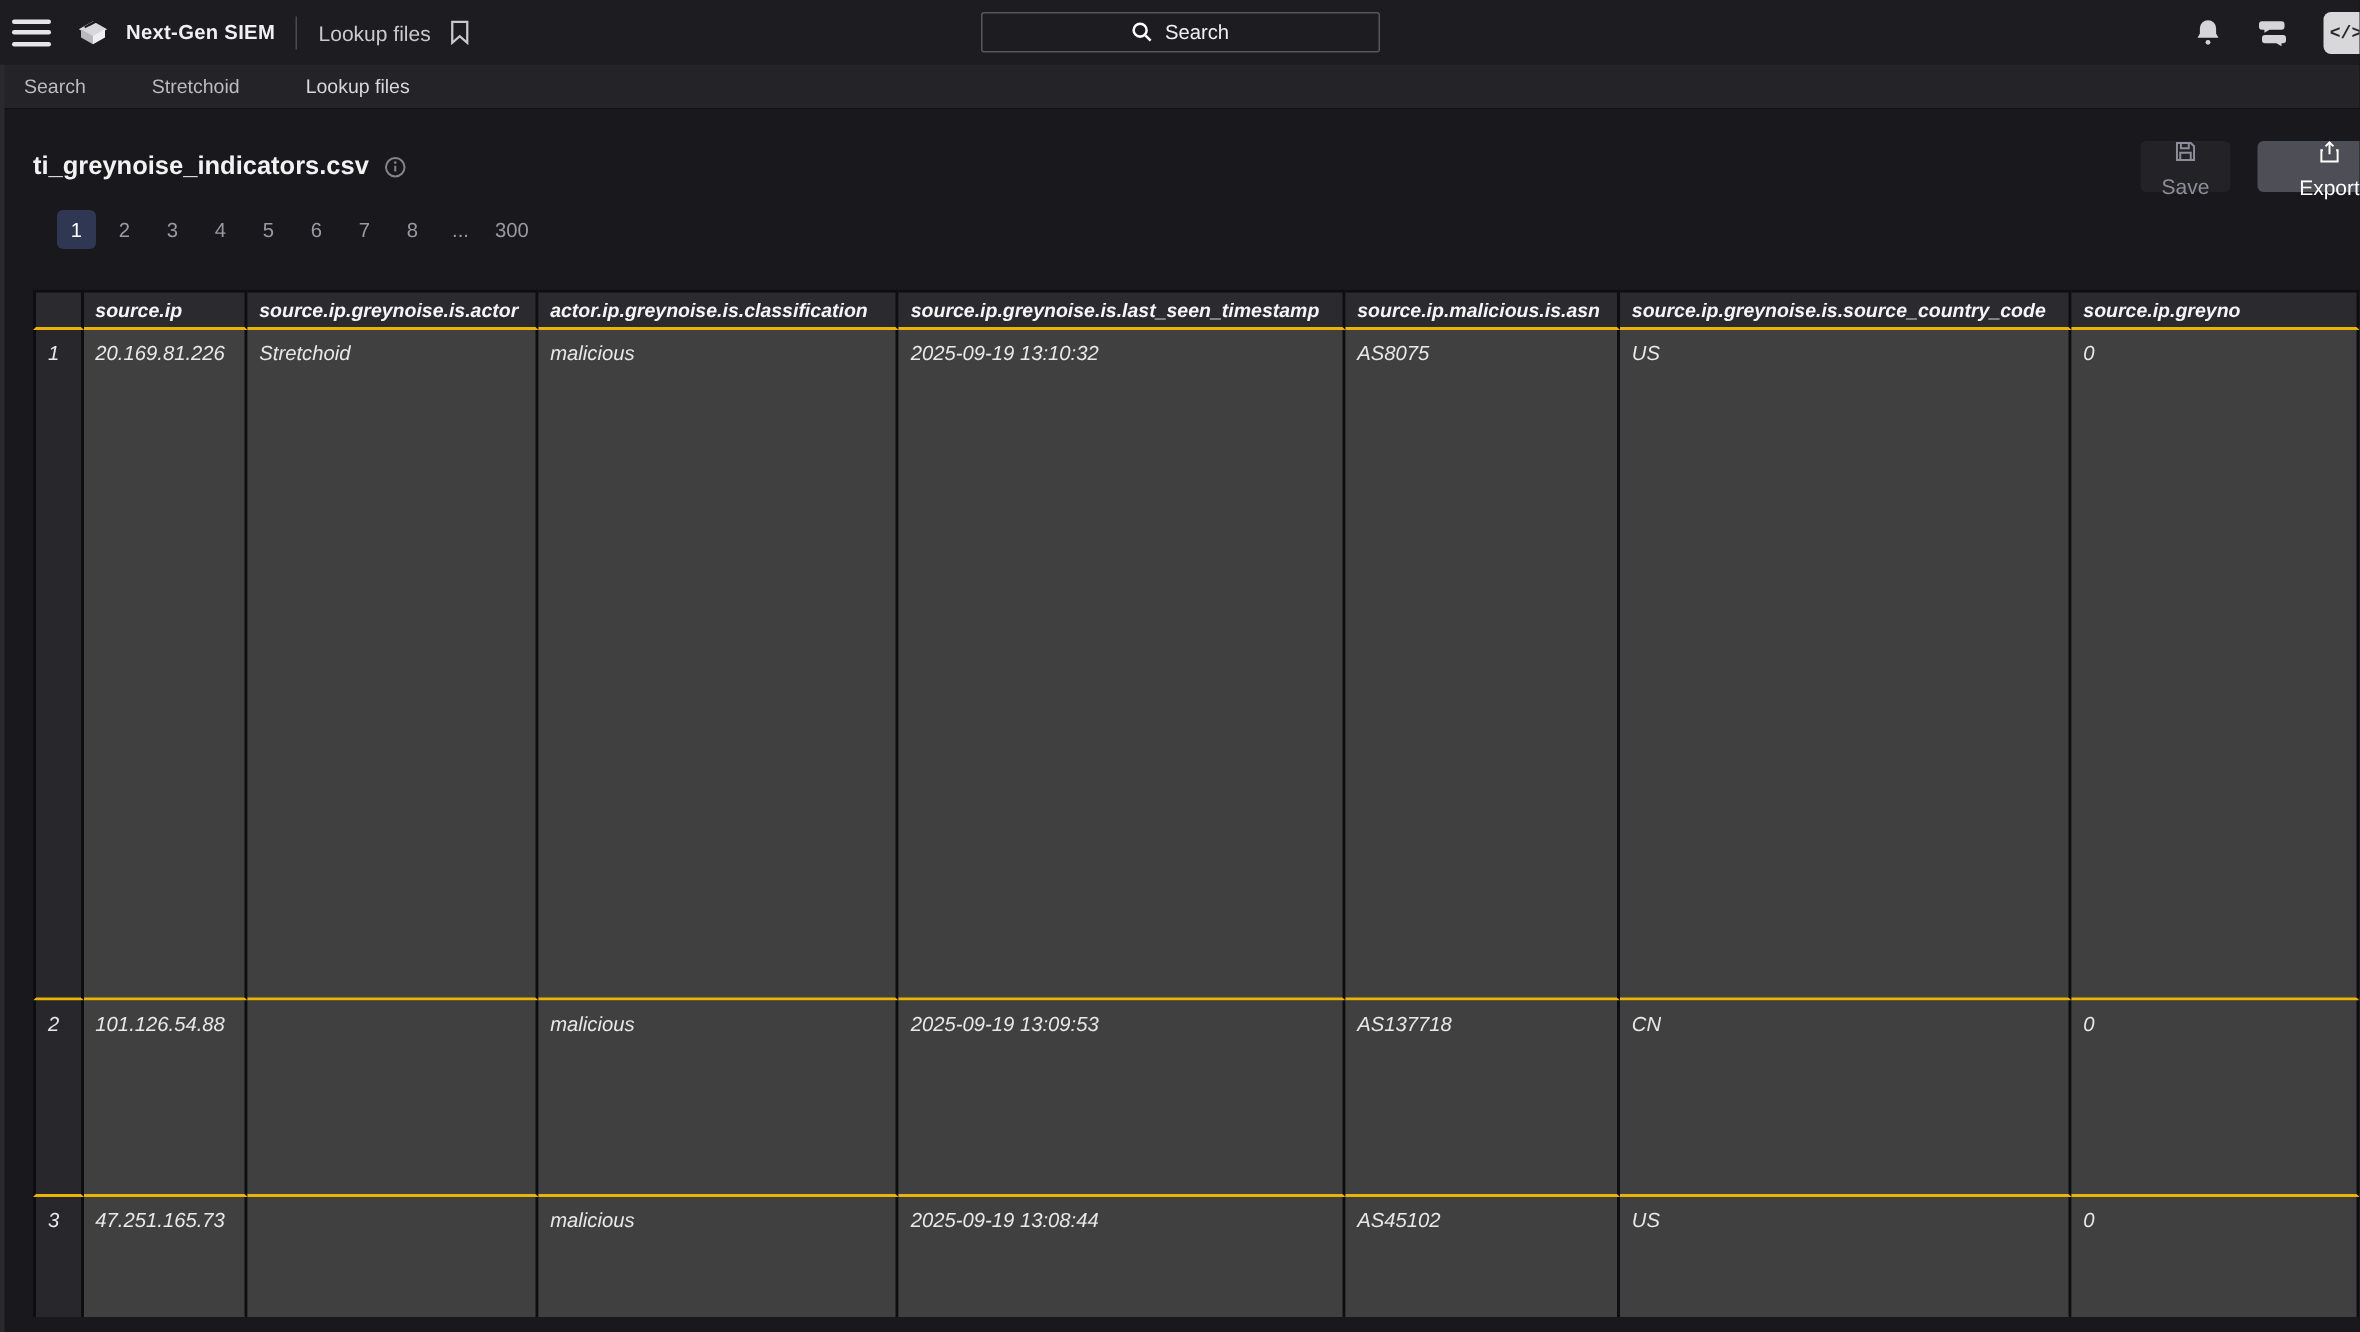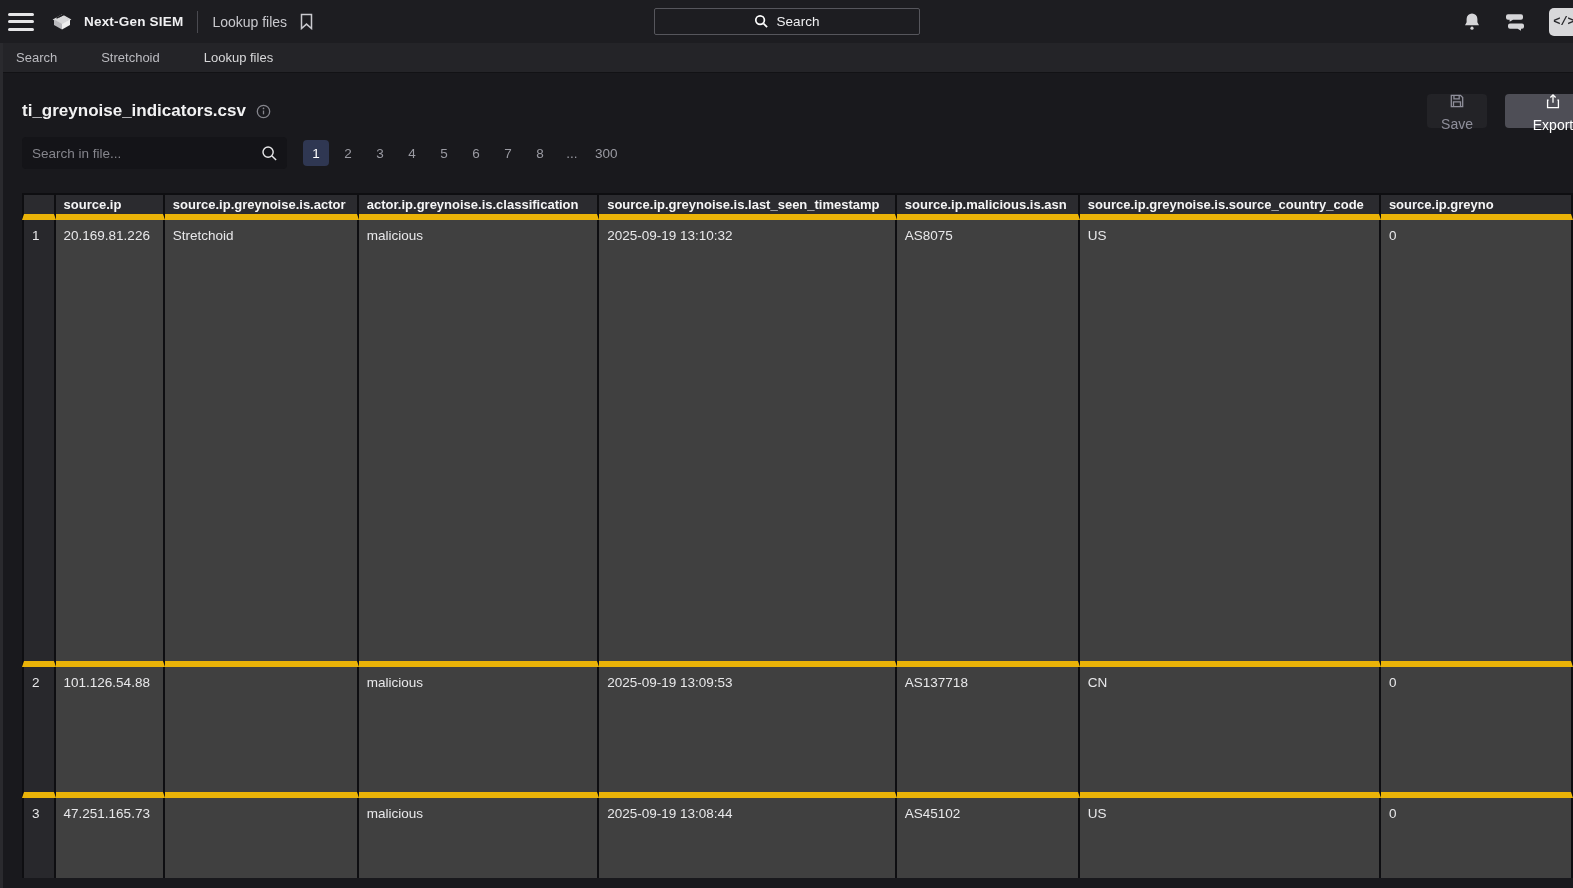--- a/index.html
+++ b/index.html
@@ -75,22 +75,22 @@
   .page-num {
     min-width:26px; height:26px; display:flex; align-items:center; justify-content:center;
     font-size:13.5px; color:#9a9aa2; border-radius:4px; cursor:pointer; padding:0 4px;
   }
   .page-num.active { background:#2f3752; color:#ffffff; }
 
   
   .table-wrap { margin:24px 0 0 22px; height:685px; overflow:hidden; width:1551px; }
   table { border-collapse:separate; border-spacing:0; table-layout:fixed; }
   th, td {
-    border-right:2px solid #0e0e11; border-bottom:6px solid #eab308;
-    overflow:hidden; white-space:nowrap; text-align:left;
+    border-right:2px solid #0e0e11; border-bottom:2px solid #eab308;
+    overflow:hidden; white-space:nowrap; text-align:left;font-style:italic;
   }
   th {
     background:#2b2b2f; color:#f5f5f6; font-size:13px; font-weight:bold;
     height:27px; padding:0 8px; border-top:2px solid #0e0e11;
   }
   td { background:#404040; color:#e8e8ea; font-size:13.5px; padding:8px 8px; vertical-align:top; }
   th:first-child, td:first-child { border-left:2px solid #0e0e11; }
   td.gutter { background:#28282c; }
   tr.row-0 td { height:447px; }
   tr.row-1 td { height:131px; }
@@ -187,29 +187,20 @@
             <path d="M5 4 L8 1 L11 4"></path>
             <path d="M3 7 H1.8 v8.5 h12.4 V7 H13"></path>
         </svg>
       </span>
       <span>Export</span>
     </button>
   </div>
 </div>
 
 <div class="toolbar">
-  <div class="file-search">
-    <input type="text" placeholder="Search in file..." style="">
-    <span class="icon">
-      <svg width="17" height="17" viewBox="0 0 18 18" fill="none" stroke="#e8e8ea" stroke-width="1.5">
-        <circle cx="7.5" cy="7.5" r="5.4"></circle>
-          <path d="M11.6 11.6 L16 16"></path>
-      </svg>
-    </span>
-  </div>
   <div class="pagination" id="pagination">
       <span class="page-num active">1</span>
       <span class="page-num">2</span>
       <span class="page-num">3</span>
       <span class="page-num">4</span>
       <span class="page-num">5</span>
       <span class="page-num">6</span>
       <span class="page-num">7</span>
       <span class="page-num">8</span>
       <span class="page-num">...</span>

